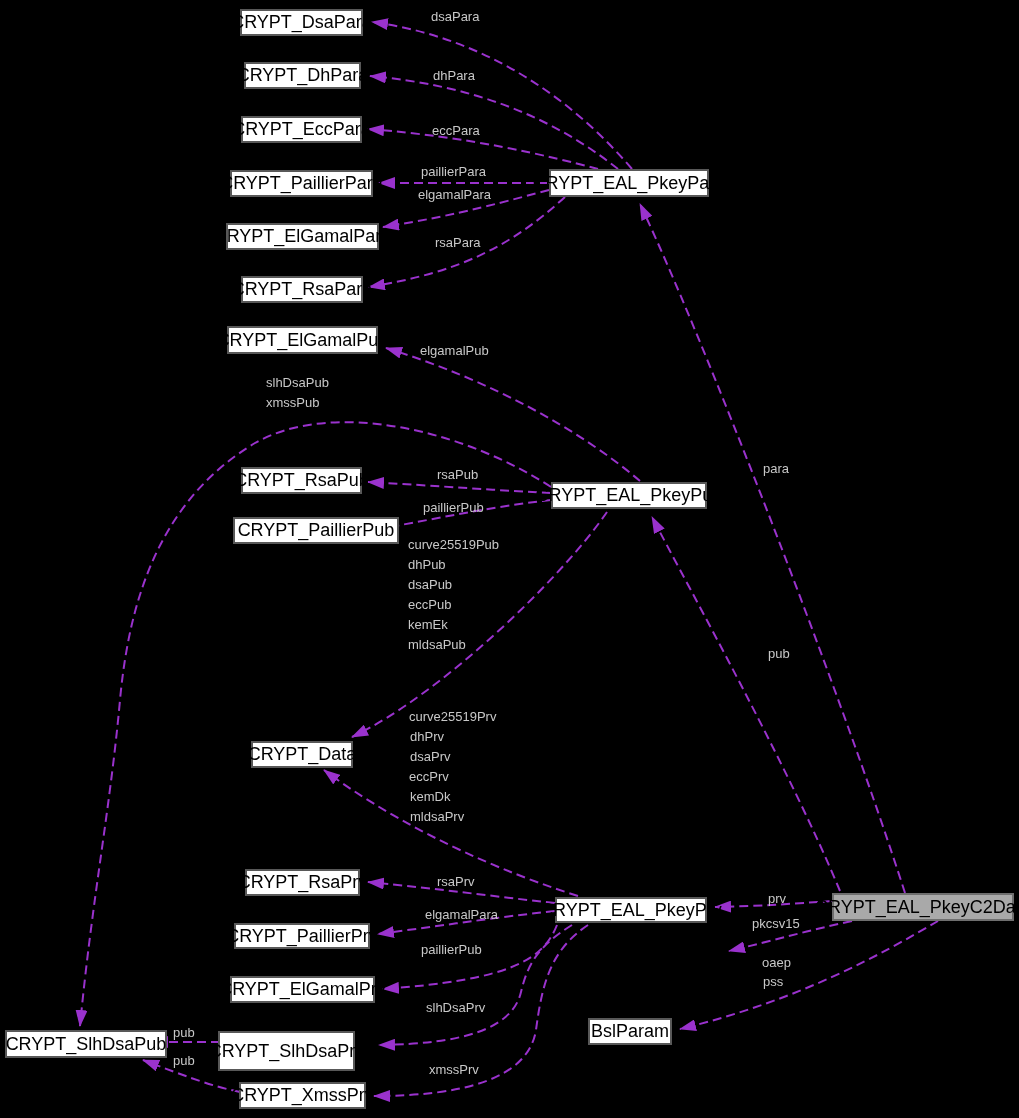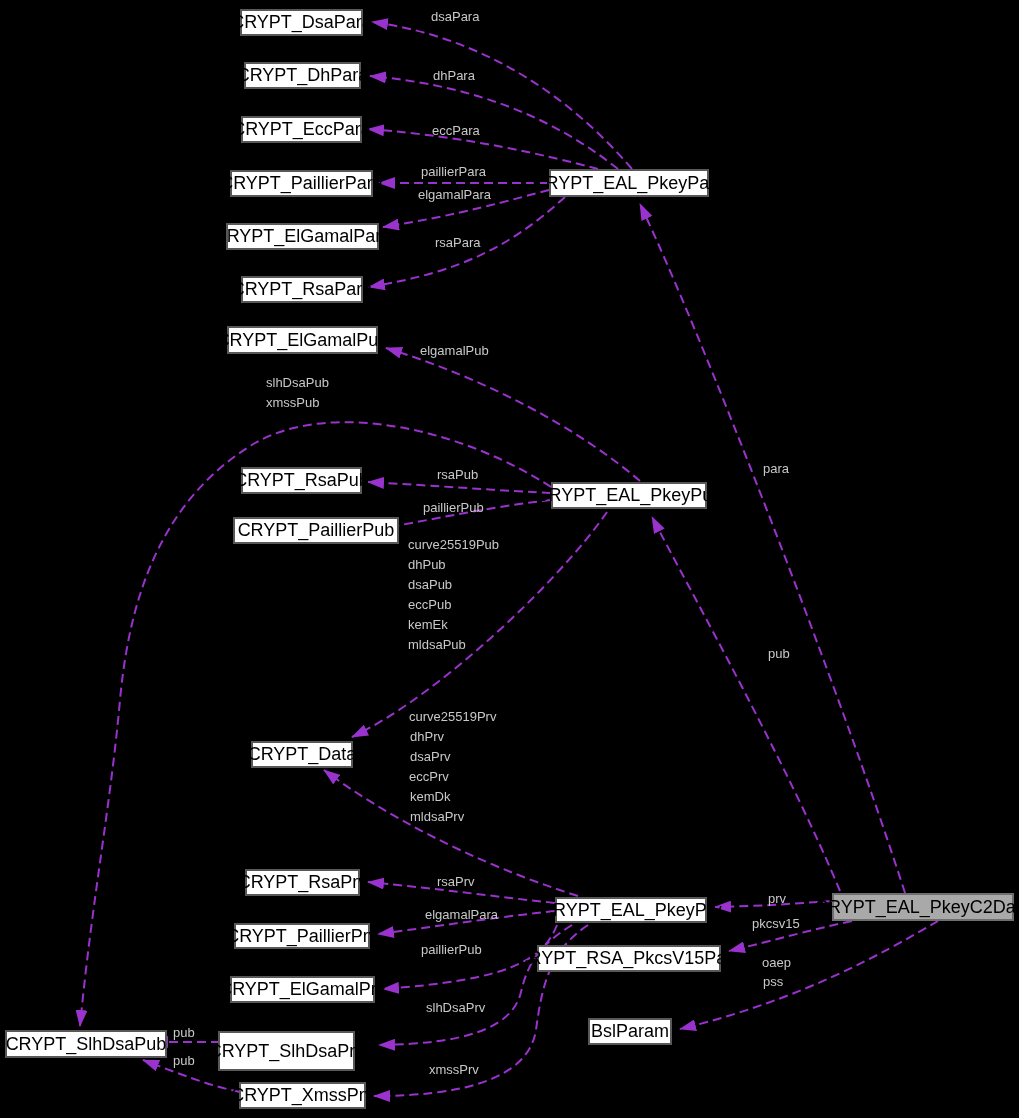--- a/index.html
+++ b/index.html
@@ -65,21 +65,20 @@
   <div class="node" style="left:227px;top:326px;width:151px;height:28px">CRYPT_ElGamalPub</div>
   <div class="node" style="left:241px;top:467px;width:121px;height:27px">CRYPT_RsaPub</div>
   <div class="node" style="left:233px;top:517px;width:166px;height:27px">CRYPT_PaillierPub</div>
   <div class="node" style="left:549px;top:169px;width:160px;height:28px">CRYPT_EAL_PkeyPara</div>
   <div class="node" style="left:551px;top:482px;width:156px;height:27px">CRYPT_EAL_PkeyPub</div>
   <div class="node" style="left:251px;top:741px;width:102px;height:27px">CRYPT_Data</div>
   <div class="node" style="left:245px;top:869px;width:115px;height:27px">CRYPT_RsaPrv</div>
   <div class="node" style="left:234px;top:923px;width:136px;height:26px">CRYPT_PaillierPrv</div>
   <div class="node" style="left:230px;top:976px;width:145px;height:27px">CRYPT_ElGamalPrv</div>
   <div class="node" style="left:555px;top:897px;width:152px;height:26px">CRYPT_EAL_PkeyPrv</div>
-  <div class="node" style="left:537px;top:945px;width:184px;height:27px">CRYPT_RSA_PkcsV15Para</div>
   <div class="node" style="left:588px;top:1018px;width:84px;height:27px">BslParam</div>
   <div class="node" style="left:5px;top:1030px;width:162px;height:28px">CRYPT_SlhDsaPub</div>
   <div class="node" style="left:218px;top:1031px;width:137px;height:40px">CRYPT_SlhDsaPrv</div>
   <div class="node" style="left:239px;top:1082px;width:127px;height:27px">CRYPT_XmssPrv</div>
   <div class="node hl" style="left:832px;top:893px;width:182px;height:28px">CRYPT_EAL_PkeyC2Data</div>
 
   <div class="elabel" style="left:431px;top:10px">dsaPara</div>
   <div class="elabel" style="left:433px;top:69px">dhPara</div>
   <div class="elabel" style="left:432px;top:124px">eccPara</div>
   <div class="elabel" style="left:421px;top:165px">paillierPara</div>

